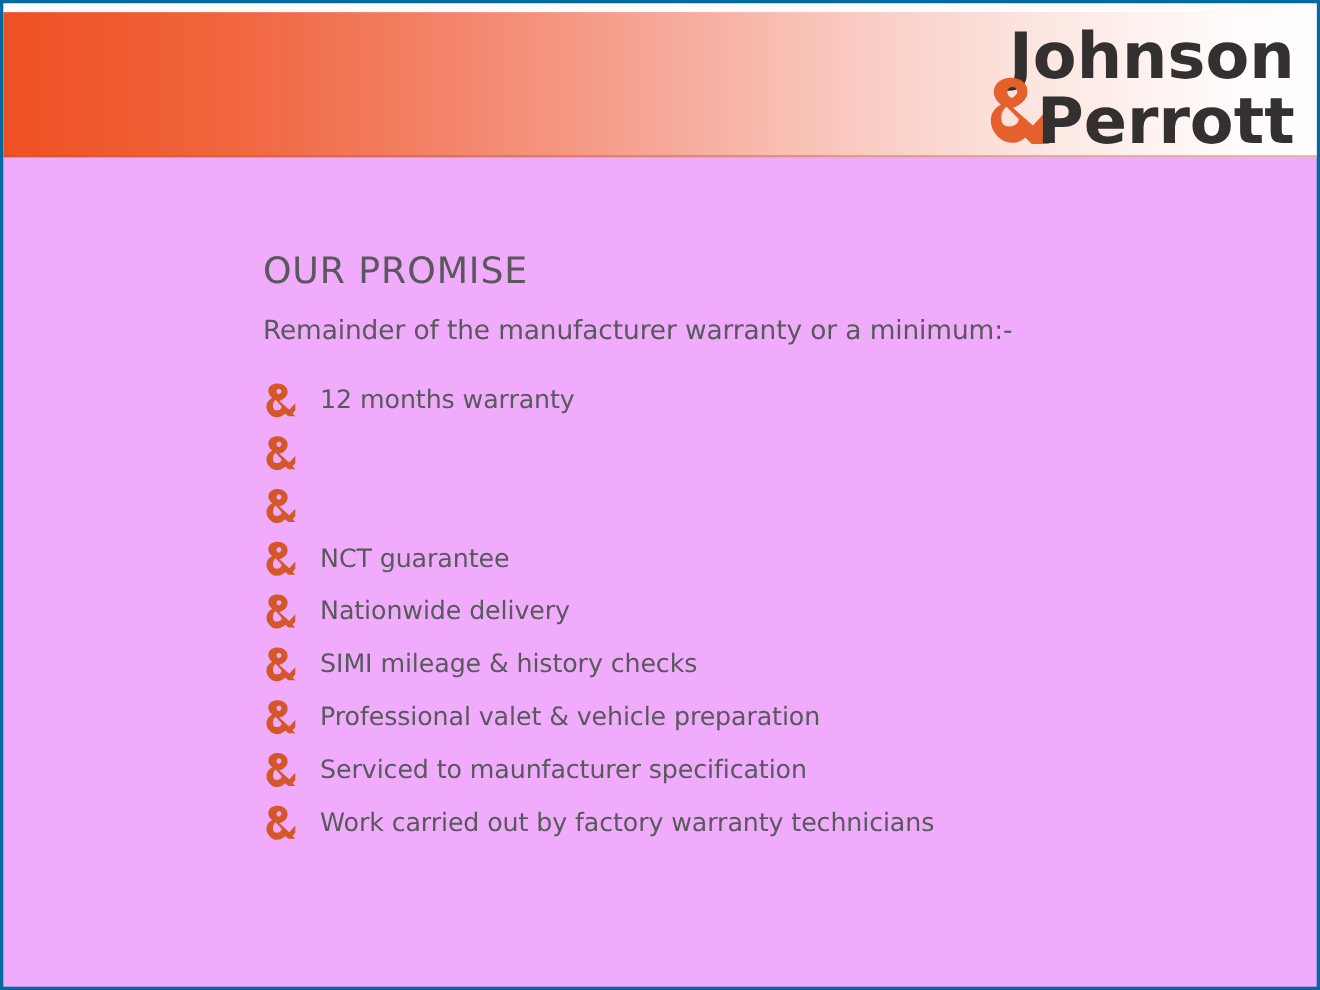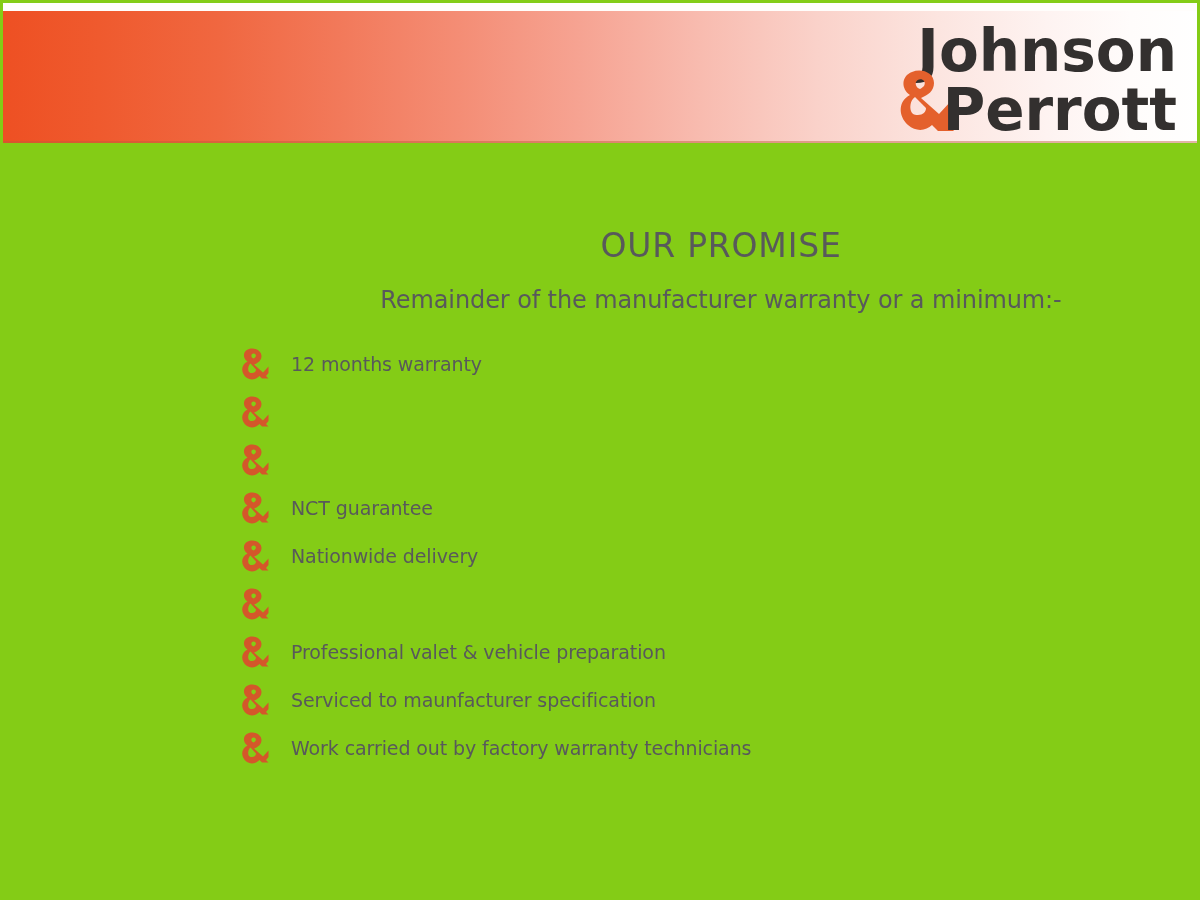--- a/index.html
+++ b/index.html
@@ -10,24 +10,23 @@
     background:#ffffff;
     font-family:"Liberation Sans", sans-serif;
     overflow:hidden;
   }
 
   
   #page {
     position:relative;
     width:1200px;
     height:900px;
-    background:#84cc16;
-    border:3px solid #84cc16;
+    background:#f0abfc;
+    border:3px solid #0369a1;
     overflow:hidden;
-    text-align:center;
   }
 
   
   #top-strip {
     position:absolute;
     top:0; left:0;
     width:1200px;
     height:8px;
     background:#fffdfb;
     z-index:3;
@@ -126,21 +125,21 @@
     flex:0 0 30px;
     margin-right:22px;
     display:flex;
     align-items:center;
     justify-content:center;
   }
   .amp-bullet svg { display:block; width:30px; height:34px; }
 
   .promise-text {
     font-family:"DejaVu Sans", sans-serif;
-    font-size:19px;
+    font-size:23px;
     font-weight:400;
     color:#58595b;
     letter-spacing:-0.1px;
     white-space:nowrap;
   }
 </style>
 </head>
 <body>
 
 <div id="page">
@@ -259,20 +258,21 @@
             <path d="M8 31 C1.5 26.5, 1.5 18, 8.5 14.5 C3.5 11, 3.5 4, 10 2
                      C16 0.3, 22.5 3.5, 22.5 9 C22.5 13.5, 19 16, 15 17.5
                      L24 25.5 L29.5 19.5 L29.5 26 L27 29 L29.5 31.5 L23 31.5
                      L20.5 29 C17 32.5, 12 33.5, 8 31 Z
                      M13 26 C15.5 26, 17 24.5, 17 22.5 L11.5 16.5
                      C9 18.5, 8.5 23, 10 25 C11 26, 12 26, 13 26 Z
                      M14.5 11.5 C16.5 10.5, 17.5 9, 16.5 7.5
                      C15.5 6, 13 6.5, 12.5 8 C12 9.5, 13 11, 14.5 11.5 Z" fill="#d4572a"></path>
           </svg>
         </span>
+        <span class="promise-text">SIMI mileage &amp; history checks</span>
       </li>
 
       <li class="promise-item">
         <span class="amp-bullet">
           <svg viewBox="0 0 30 34" xmlns="http://www.w3.org/2000/svg">
             <path d="M8 31 C1.5 26.5, 1.5 18, 8.5 14.5 C3.5 11, 3.5 4, 10 2
                      C16 0.3, 22.5 3.5, 22.5 9 C22.5 13.5, 19 16, 15 17.5
                      L24 25.5 L29.5 19.5 L29.5 26 L27 29 L29.5 31.5 L23 31.5
                      L20.5 29 C17 32.5, 12 33.5, 8 31 Z
                      M13 26 C15.5 26, 17 24.5, 17 22.5 L11.5 16.5

